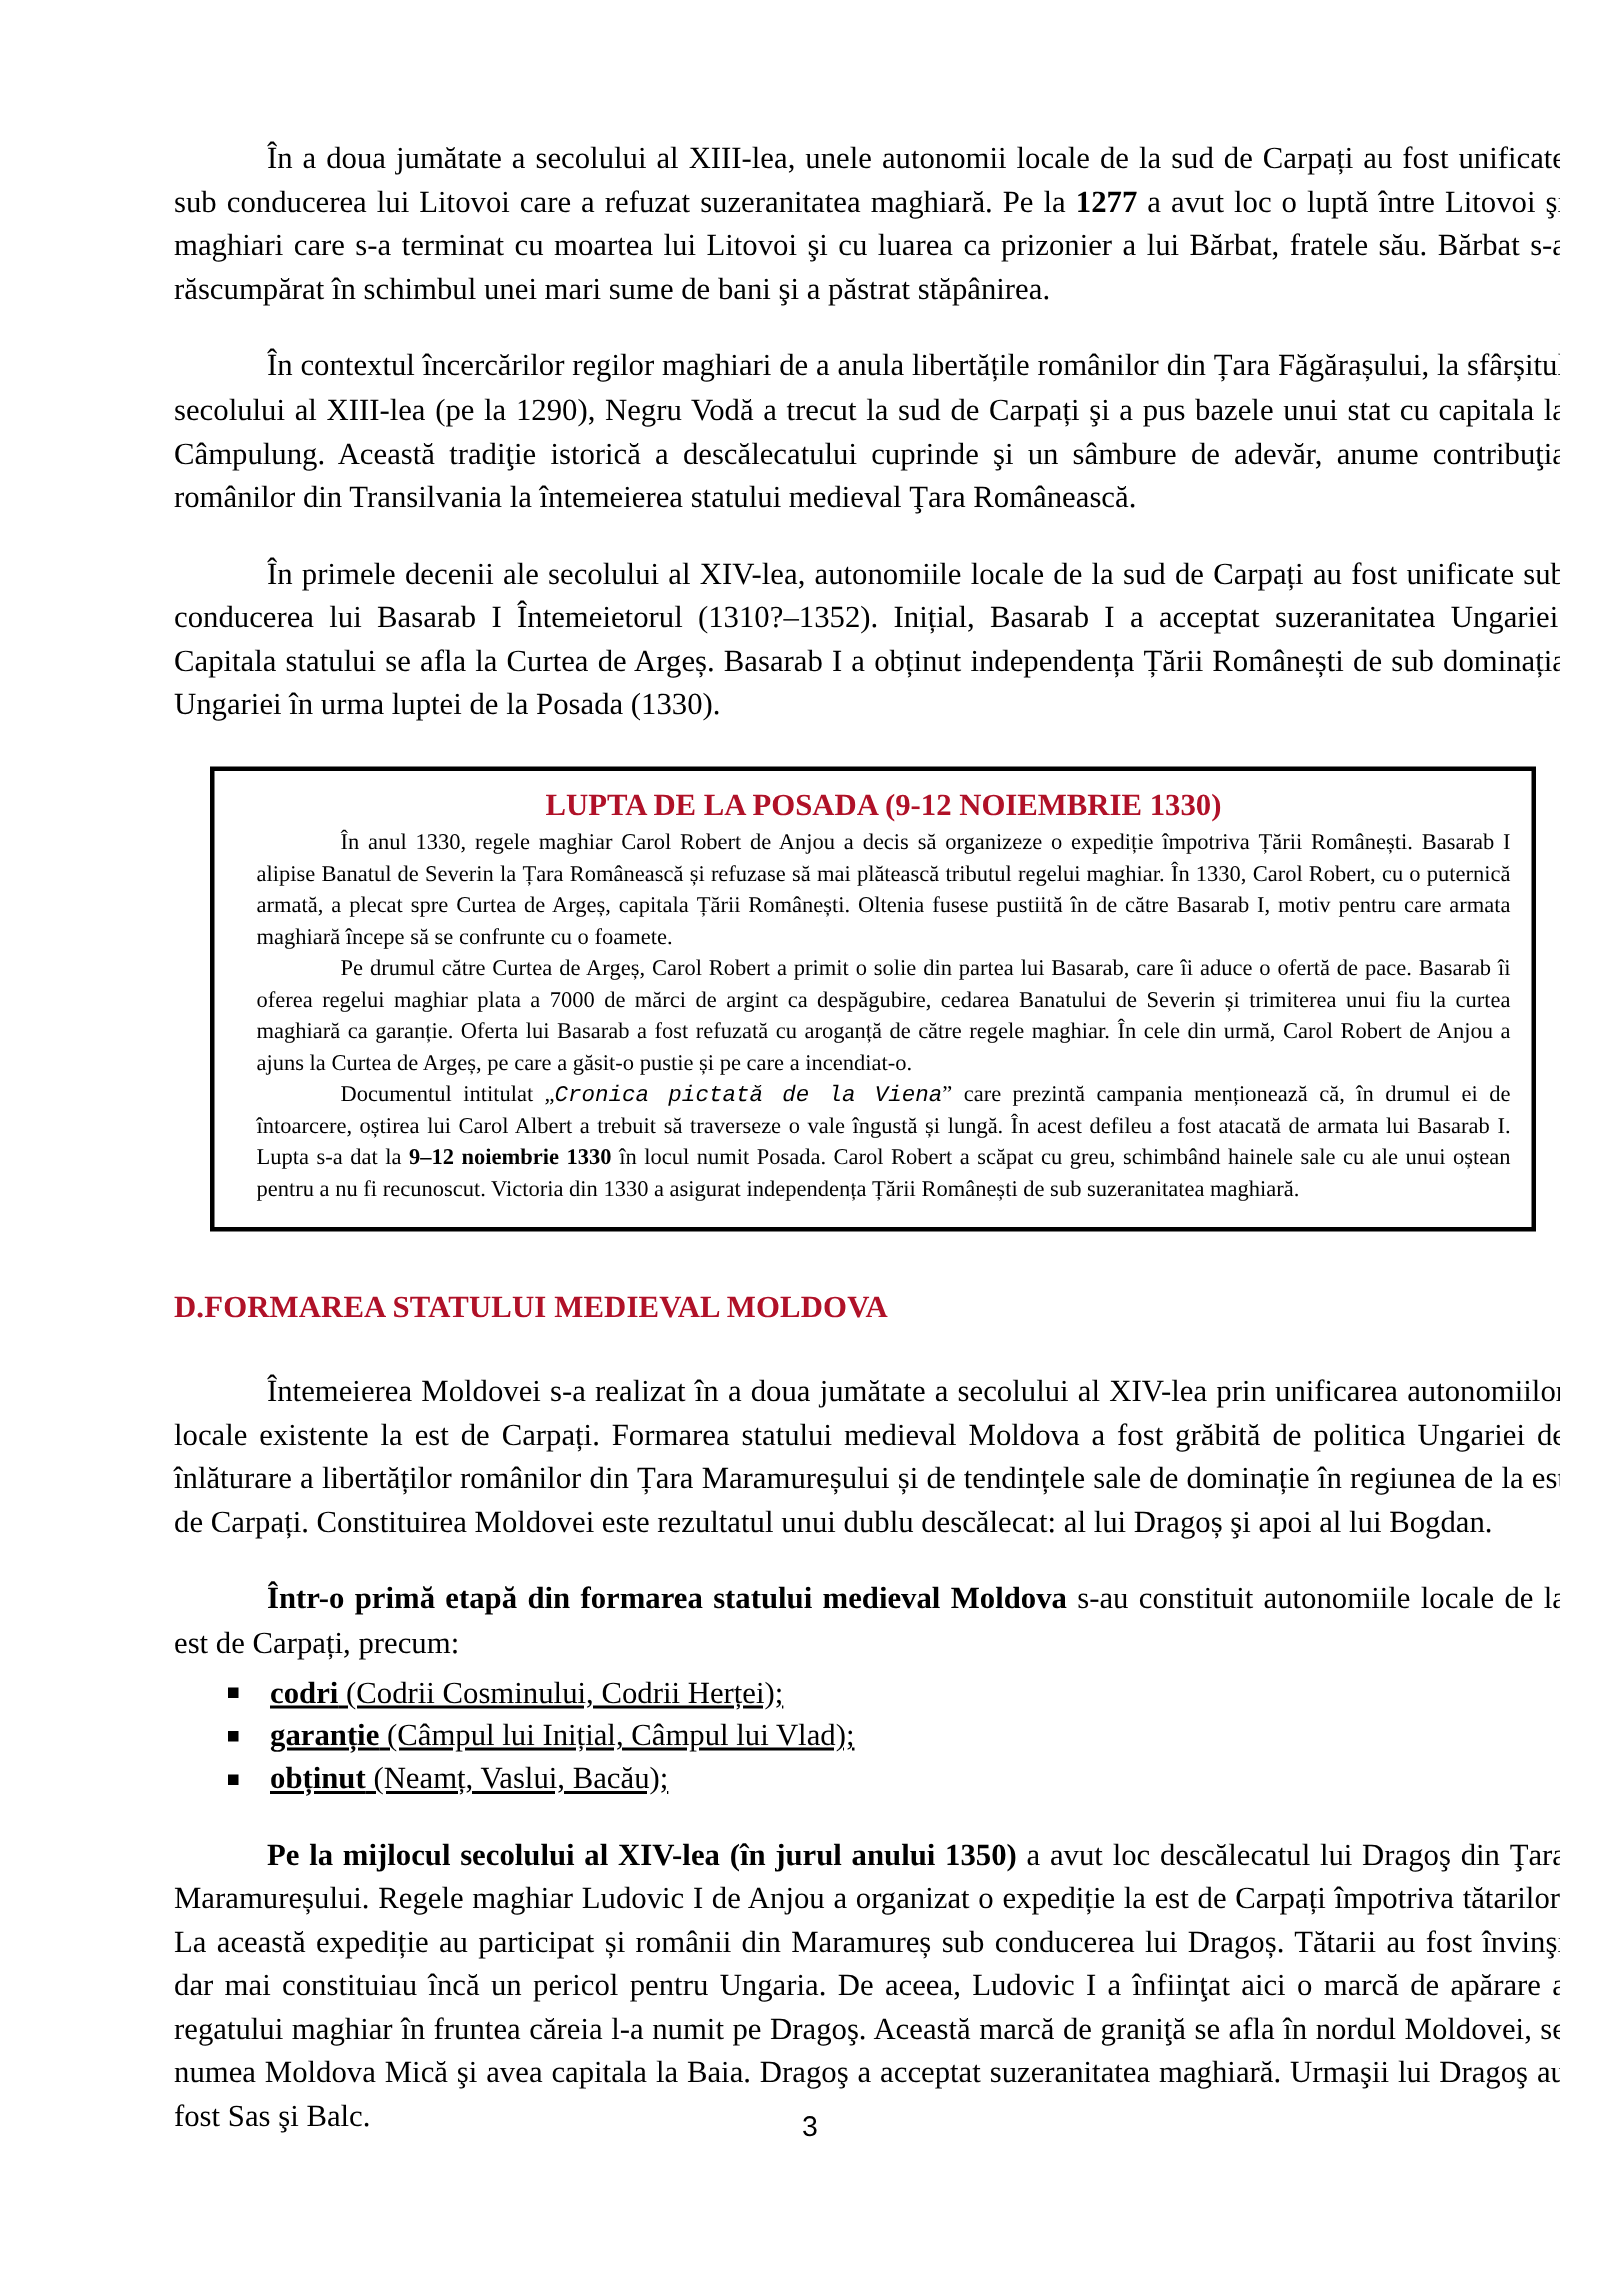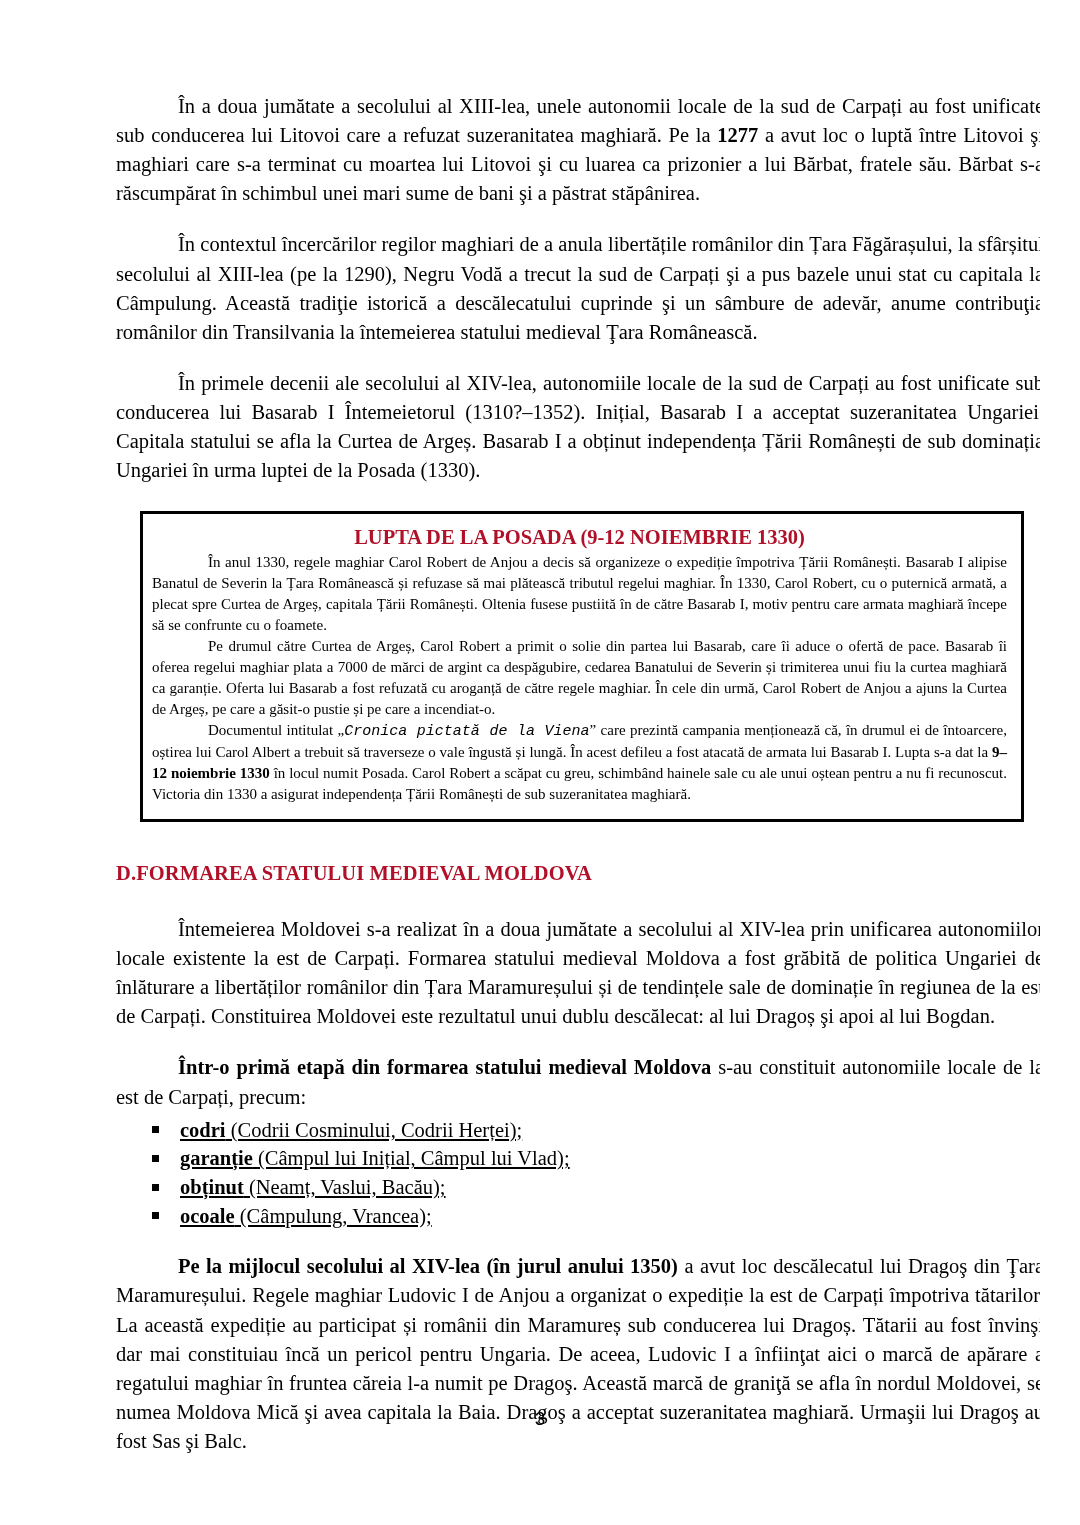--- a/index.html
+++ b/index.html
@@ -37,21 +37,21 @@
   .gap-md { height: 22px; }
   .gap-lg { height: 30px; }
   .gap-xl { height: 40px; }
 
   b, strong { font-weight: bold; }
   i, em { font-style: italic; font-family: Liberation Mono, monospace; }
 
   
   .posada-box {
     border: 3px solid #000000;
-    padding: 8px 14px 14px 9px;
+    padding: 8px 14px 14px 28px;
     box-sizing: border-box;
     margin-top: 26px;
     width: 884px;
     margin-left: 24px;
   }
   .posada-title {
     color: #B01128;
     font-weight: bold;
     font-size: 20.5px;
     text-align: center;
@@ -142,21 +142,20 @@
     <p class="body-par">Întemeierea Moldovei s-a realizat în a doua jumătate a secolului al XIV-lea prin unificarea autonomiilor locale existente la est de Carpați. Formarea statului medieval Moldova a fost grăbită de politica Ungariei de înlăturare a libertăților românilor din Țara Maramureșului și de tendințele sale de dominație în regiunea de la est de Carpați. Constituirea Moldovei este rezultatul unui dublu descălecat: al lui Dragoș şi apoi al lui Bogdan.</p>
 
     <div class="gap-md"></div>
 
     <p class="body-par"><b>Într-o primă etapă din formarea  statului medieval Moldova</b><span> s-au constituit autonomiile  locale de la est de Carpați, precum:</span></p>
 
     <ul class="sq-list">
       <li><span class="sq"></span><b>codri</b><span> (Codrii Cosminului, Codrii Herței);</span></li>
       <li><span class="sq"></span><b>garanție</b><span> (Câmpul lui Inițial, Câmpul lui Vlad);</span></li>
       <li><span class="sq"></span><b>obținut</b><span> (Neamț, Vaslui, Bacău);</span></li>
-      <li><span class="sq"></span><b>ocoale</b><span> (Câmpulung, Vrancea);</span></li>
     </ul>
 
     <div class="gap-md"></div>
 
     <p class="body-par"><b>Pe la mijlocul secolului al XIV-lea (în jurul anului 1350)</b><span>  a avut loc descălecatul lui Dragoş din Ţara Maramureșului. Regele maghiar Ludovic I de Anjou a organizat o expediție la est de Carpați  împotriva tătarilor. La această expediție au participat și românii din Maramureș sub conducerea lui Dragoș. Tătarii au fost învinşi  dar mai constituiau încă un pericol pentru Ungaria. De aceea, Ludovic I a înfiinţat aici o marcă de apărare a regatului maghiar în fruntea căreia l-a numit pe Dragoş. Această marcă de graniţă se afla în nordul Moldovei, se numea Moldova Mică şi avea capitala la Baia. Dragoş a acceptat suzeranitatea maghiară. Urmaşii lui Dragoş au fost Sas şi Balc.</span></p>
 
   </div>
 
   <div class="page-number">3</div>
 </div>

